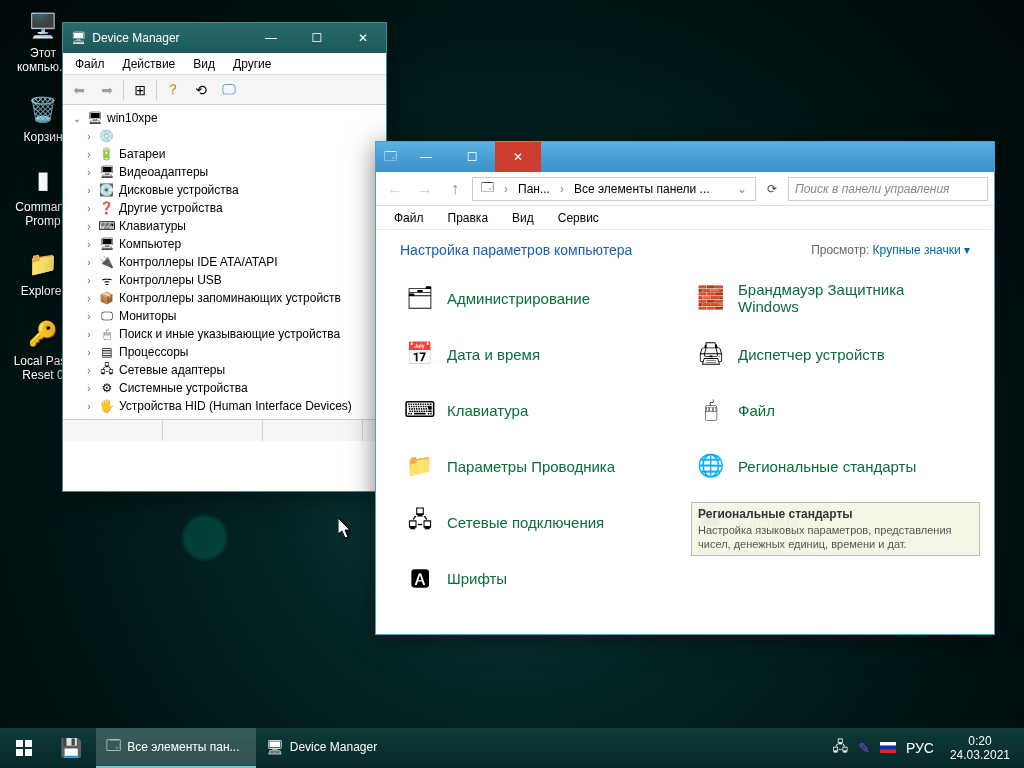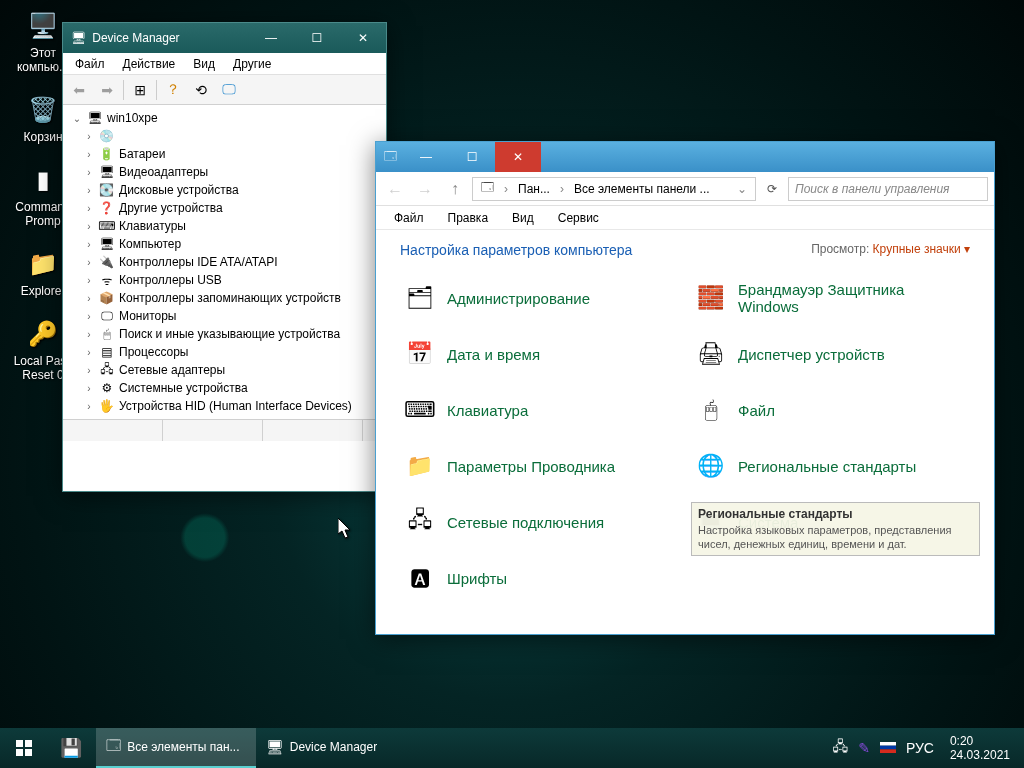--- a/index.html
+++ b/index.html
@@ -43,41 +43,41 @@
 .navarr{width:26px;height:26px;border-radius:3px;display:flex;align-items:center;justify-content:center;color:#888;cursor:pointer;font-size:16px}
 .navarr.dis{opacity:.4}
 .crumb{flex:1;height:24px;border:1px solid #ccc;display:flex;align-items:center;padding:0 4px;gap:2px;font-size:12px}
 .crumb span{padding:0 4px}
 .crumb .sep{color:#888}
 .refresh{width:24px;height:24px;display:flex;align-items:center;justify-content:center;cursor:pointer;color:#555}
 .search{width:200px;height:24px;border:1px solid #ccc;padding:0 6px;color:#888;display:flex;align-items:center;font-style:italic;font-size:12px}
 #cp .menubar2{height:24px;display:flex;align-items:center;padding:0 8px;gap:4px;border-bottom:1px solid #e8e8e8;background:#fff}
 #cp .menubar2 span{padding:2px 10px;cursor:pointer}
 #cp .body{padding:12px 24px;background:#fff;height:calc(100% - 30px - 34px - 24px);overflow:auto}
-#cp .hdr{display:flex;justify-content:space-between;margin-bottom:20px}
+#cp .hdr{display:flex;justify-content:space-between;align-items:center;margin-bottom:20px}
 #cp .hdr h2{color:#1a5fb4;font-size:14px;font-weight:400}
 #cp .view{color:#666;font-size:12px}
-#cp .view a{color:#c2410c;cursor:pointer}
+#cp .view a{color:#0369a1;cursor:pointer}
 .items{display:grid;grid-template-columns:1fr 1fr;gap:16px 12px}
 .cpi{display:flex;align-items:center;gap:10px;cursor:pointer;padding:3px;position:relative}
 .cpi .cic{width:34px;height:34px;display:flex;align-items:center;justify-content:center;font-size:22px;flex-shrink:0}
 .cpi .lbl{color:#0a6d3a;font-size:15px}
 .tooltip{position:absolute;top:0;left:0;right:-10px;background:rgba(245,245,230,.95);border:1px solid #bbb;padding:4px 6px;font-size:11px;color:#555;line-height:1.3;z-index:5}
 .tooltip b{color:#333;display:block}
 
 .taskbar{position:absolute;bottom:0;left:0;right:0;height:40px;background:linear-gradient(#0d3a3a,#082828);display:flex;align-items:center;color:#fff}
 .start{width:48px;height:40px;display:flex;align-items:center;justify-content:center;cursor:pointer;font-size:18px}
 .pin{width:48px;height:40px;display:flex;align-items:center;justify-content:center;cursor:pointer;font-size:18px}
 .task{height:40px;padding:0 10px;display:flex;align-items:center;gap:6px;cursor:pointer;min-width:160px;max-width:180px;border-bottom:2px solid transparent}
 .task.active{background:rgba(255,255,255,.18);border-bottom-color:#5ad0d0}
 .task .tic{font-size:14px}
 .task .tl{font-size:12px;white-space:nowrap;overflow:hidden;text-overflow:ellipsis}
 .tray{margin-left:auto;display:flex;align-items:center;gap:10px;padding:0 8px;height:40px}
 .tray .ti{cursor:pointer;font-size:14px}
-.clock{text-align:left;font-size:11px;line-height:1.2;padding:0 6px;cursor:pointer}
+.clock{text-align:center;font-size:11px;line-height:1.2;padding:0 6px;cursor:pointer}
 
 .cursor{position:absolute;left:338px;top:518px;width:16px;height:22px;pointer-events:none;z-index:999}
 .cursor svg{filter:drop-shadow(1px 1px 1px rgba(0,0,0,.6))}
 </style>
 </head>
 <body>
 
 <div class="desktop-icons">
     <div class="di">
       <div class="ic">🖥️</div>

